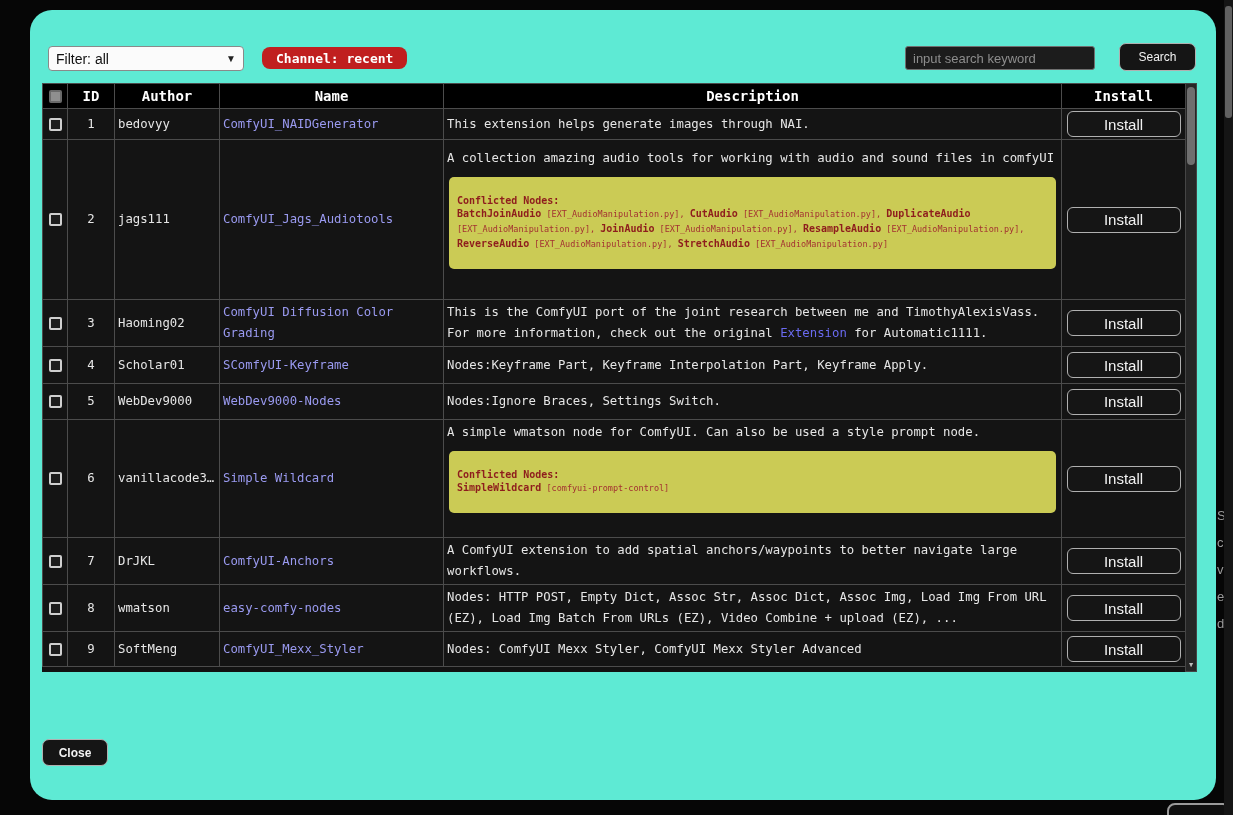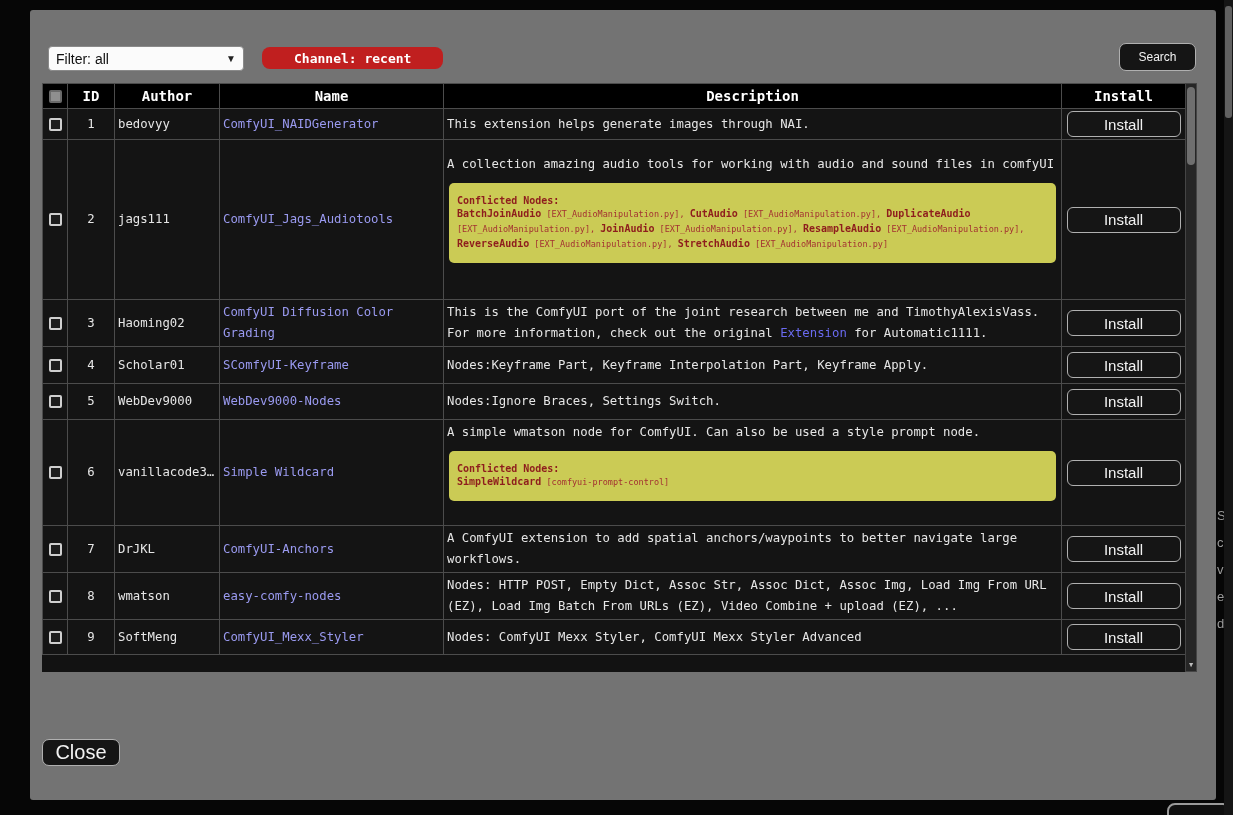--- a/index.html
+++ b/index.html
@@ -1,39 +1,39 @@
 <!DOCTYPE html>
 <html><head>
 <meta charset="utf-8">
 <style>
   html,body{margin:0;padding:0;}
   body{width:1233px;height:815px;background:#060606;overflow:hidden;position:relative;font-family:"DejaVu Sans Mono",monospace;}
-  .dialog{position:absolute;left:30px;top:10px;width:1186px;height:790px;background:#737373;border-radius:3px;}
+  .dialog{position:absolute;left:30px;top:10px;width:1186px;height:790px;background:#5eead4;border-radius:22px;}
   .filter{position:absolute;left:18px;top:36px;width:196px;height:25px;background:#fbfbfb;border:1px solid #8a8a8a;border-radius:4px;color:#101010;font:14px "Liberation Sans","DejaVu Sans",sans-serif;display:flex;align-items:center;justify-content:space-between;padding:0 7px;box-sizing:border-box;cursor:pointer;}
   .caret{font-size:10px;color:#222;}
-  .badge{position:absolute;left:232px;top:37px;height:22px;background:#c01f1f;color:#fff;border-radius:8px;font:bold 13px "DejaVu Sans Mono",monospace;display:flex;align-items:center;padding:0 32px;}
+  .badge{position:absolute;left:232px;top:37px;height:22px;background:#c01f1f;color:#fff;border-radius:8px;font:bold 13px "DejaVu Sans Mono",monospace;display:flex;align-items:center;padding:0 14px;}
   .search-input{position:absolute;left:875px;top:36px;width:190px;height:24px;background:#1c1c1c;border:1px solid #6f6f6f;border-radius:3px;color:#ddd;font:13px "Liberation Sans",sans-serif;padding:0 7px;box-sizing:border-box;outline:none;}
   .search-input::placeholder{color:#8d8d8d;}
   .btn{background:#151515;color:#f2f2f2;border:1.5px solid #b0b0b0;border-radius:7px;font-family:"Liberation Sans","DejaVu Sans",sans-serif;cursor:pointer;}
   .search-btn{position:absolute;left:1089px;top:33px;width:77px;height:28px;font-size:12px;}
-  .close-btn{position:absolute;left:12px;top:729px;width:78px;height:27px;font-size:20px;}
+  .close-btn{position:absolute;left:12px;top:729px;width:66px;height:27px;font-size:12px;font-weight:bold;}
   .table-wrap{position:absolute;left:12px;top:73px;width:1149px;height:589px;overflow:hidden;background:#121212;}
   table{border-collapse:collapse;width:1143px;table-layout:fixed;color:#e6e6e6;}
   th,td{border:1px solid #4c4c4c;padding:2px 3px;box-sizing:border-box;}
   thead th{background:#000;color:#fff;font:bold 14px "DejaVu Sans Mono",monospace;height:25px;text-align:center;}
   td{font-size:12.3px;line-height:21px;vertical-align:middle;background:#141414;}
   .c-id{text-align:center;}
   .c-author{white-space:nowrap;overflow:hidden;text-overflow:ellipsis;}
   .c-name{color:#9a9af0;font-weight:normal;}
   .c-install{text-align:center;}
   .install-btn{width:114px;height:26px;font-size:15px;border-radius:6px;}
   .cb{width:13px;height:13px;background:#1d1d1d;border:2px solid #cfcfcf;border-radius:2px;margin:0 auto;box-sizing:border-box;cursor:pointer;}
   .cb-head{background:#8f8f8f;border-color:#6a6a6a;}
   .desc-link{color:#6a6af0;cursor:pointer;}
-  .conflict-box{background:#cbcb55;border-radius:5px;margin:8px 2px 22px 2px;padding:12px 8px;line-height:15px;}
+  .conflict-box{background:#cbcb55;border-radius:5px;margin:8px 2px 22px 2px;padding:18px 8px;line-height:15px;}
   .ctitle{display:block;font:bold 10px "DejaVu Sans Mono",monospace;color:#8e1d1d;}
   .cnode{font:bold 10px "DejaVu Sans Mono",monospace;color:#8e1d1d;}
   .cext{font:8.5px "DejaVu Sans Mono",monospace;color:#a33131;}
   tr.h30{height:30px}tr.h160{height:160px}tr.h42{height:42px}tr.h37{height:37px}tr.h36{height:36px}tr.h104{height:104px}tr.h46{height:46px}tr.h35{height:35px}
   .tbl-scroll{position:absolute;left:1155px;top:73px;width:12px;height:589px;background:#262626;border:1px solid #454545;box-sizing:border-box;}
   .tbl-thumb{position:absolute;left:1px;top:3px;width:8px;height:78px;background:#6f6f6f;border-radius:4px;}
   .tbl-down{position:absolute;left:0;bottom:1px;width:100%;text-align:center;font-size:7px;color:#bbb;line-height:10px;cursor:pointer;}
   .page-scroll{position:absolute;left:1224px;top:0;width:9px;height:815px;background:#151515;}
   .page-thumb{position:absolute;left:1px;top:6px;width:7px;height:112px;background:#616161;border-radius:3px;}
   .edge-strip{position:absolute;left:1217px;top:502px;width:7px;height:140px;overflow:hidden;color:#9a9a9a;font:13px "Liberation Sans",sans-serif;}
@@ -45,20 +45,21 @@
 
 <div class="dialog">
 
   <div class="filter">
     <span>Filter: all</span>
     <span class="caret">▼</span>
   </div>
 
   <div class="badge">Channel: recent</div>
 
+  <input class="search-input" placeholder="input search keyword" style="">
   <button class="btn search-btn">Search</button>
 
   <div class="table-wrap">
     <table>
       <colgroup>
         <col style="width:25px">
           <col style="width:47px">
           <col style="width:105px">
         <col style="width:224px">
           <col style="width:618px">

